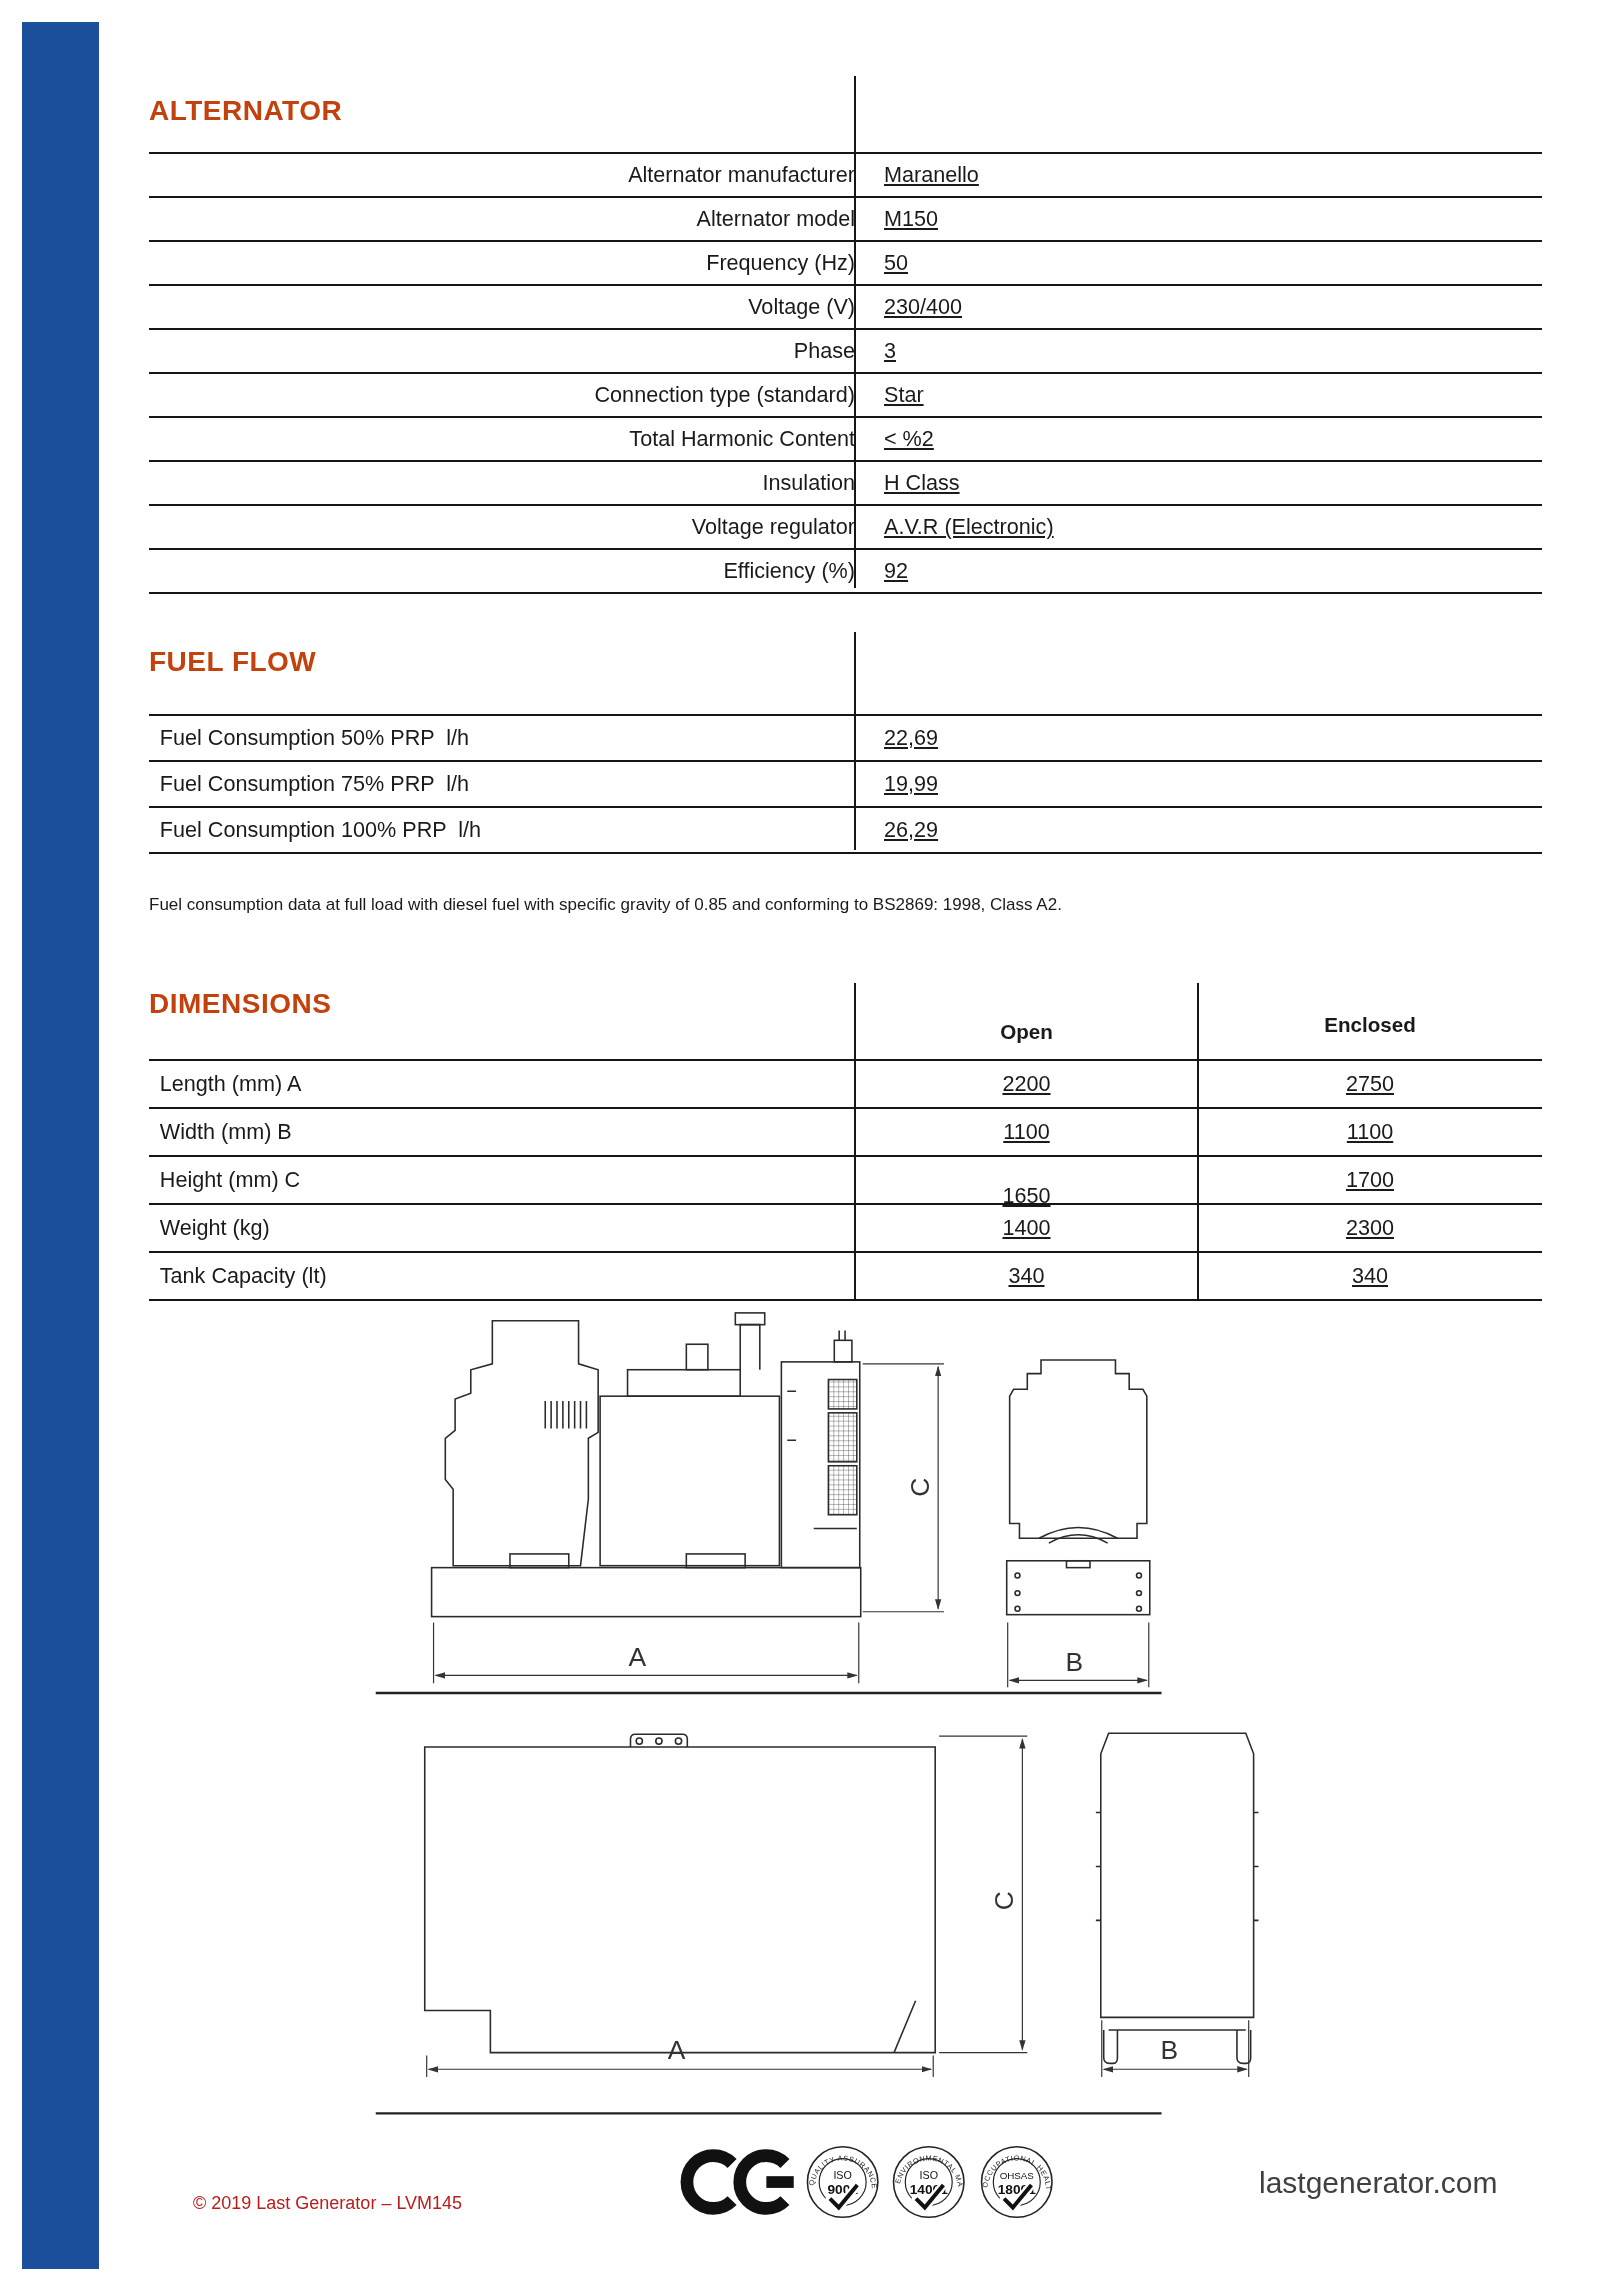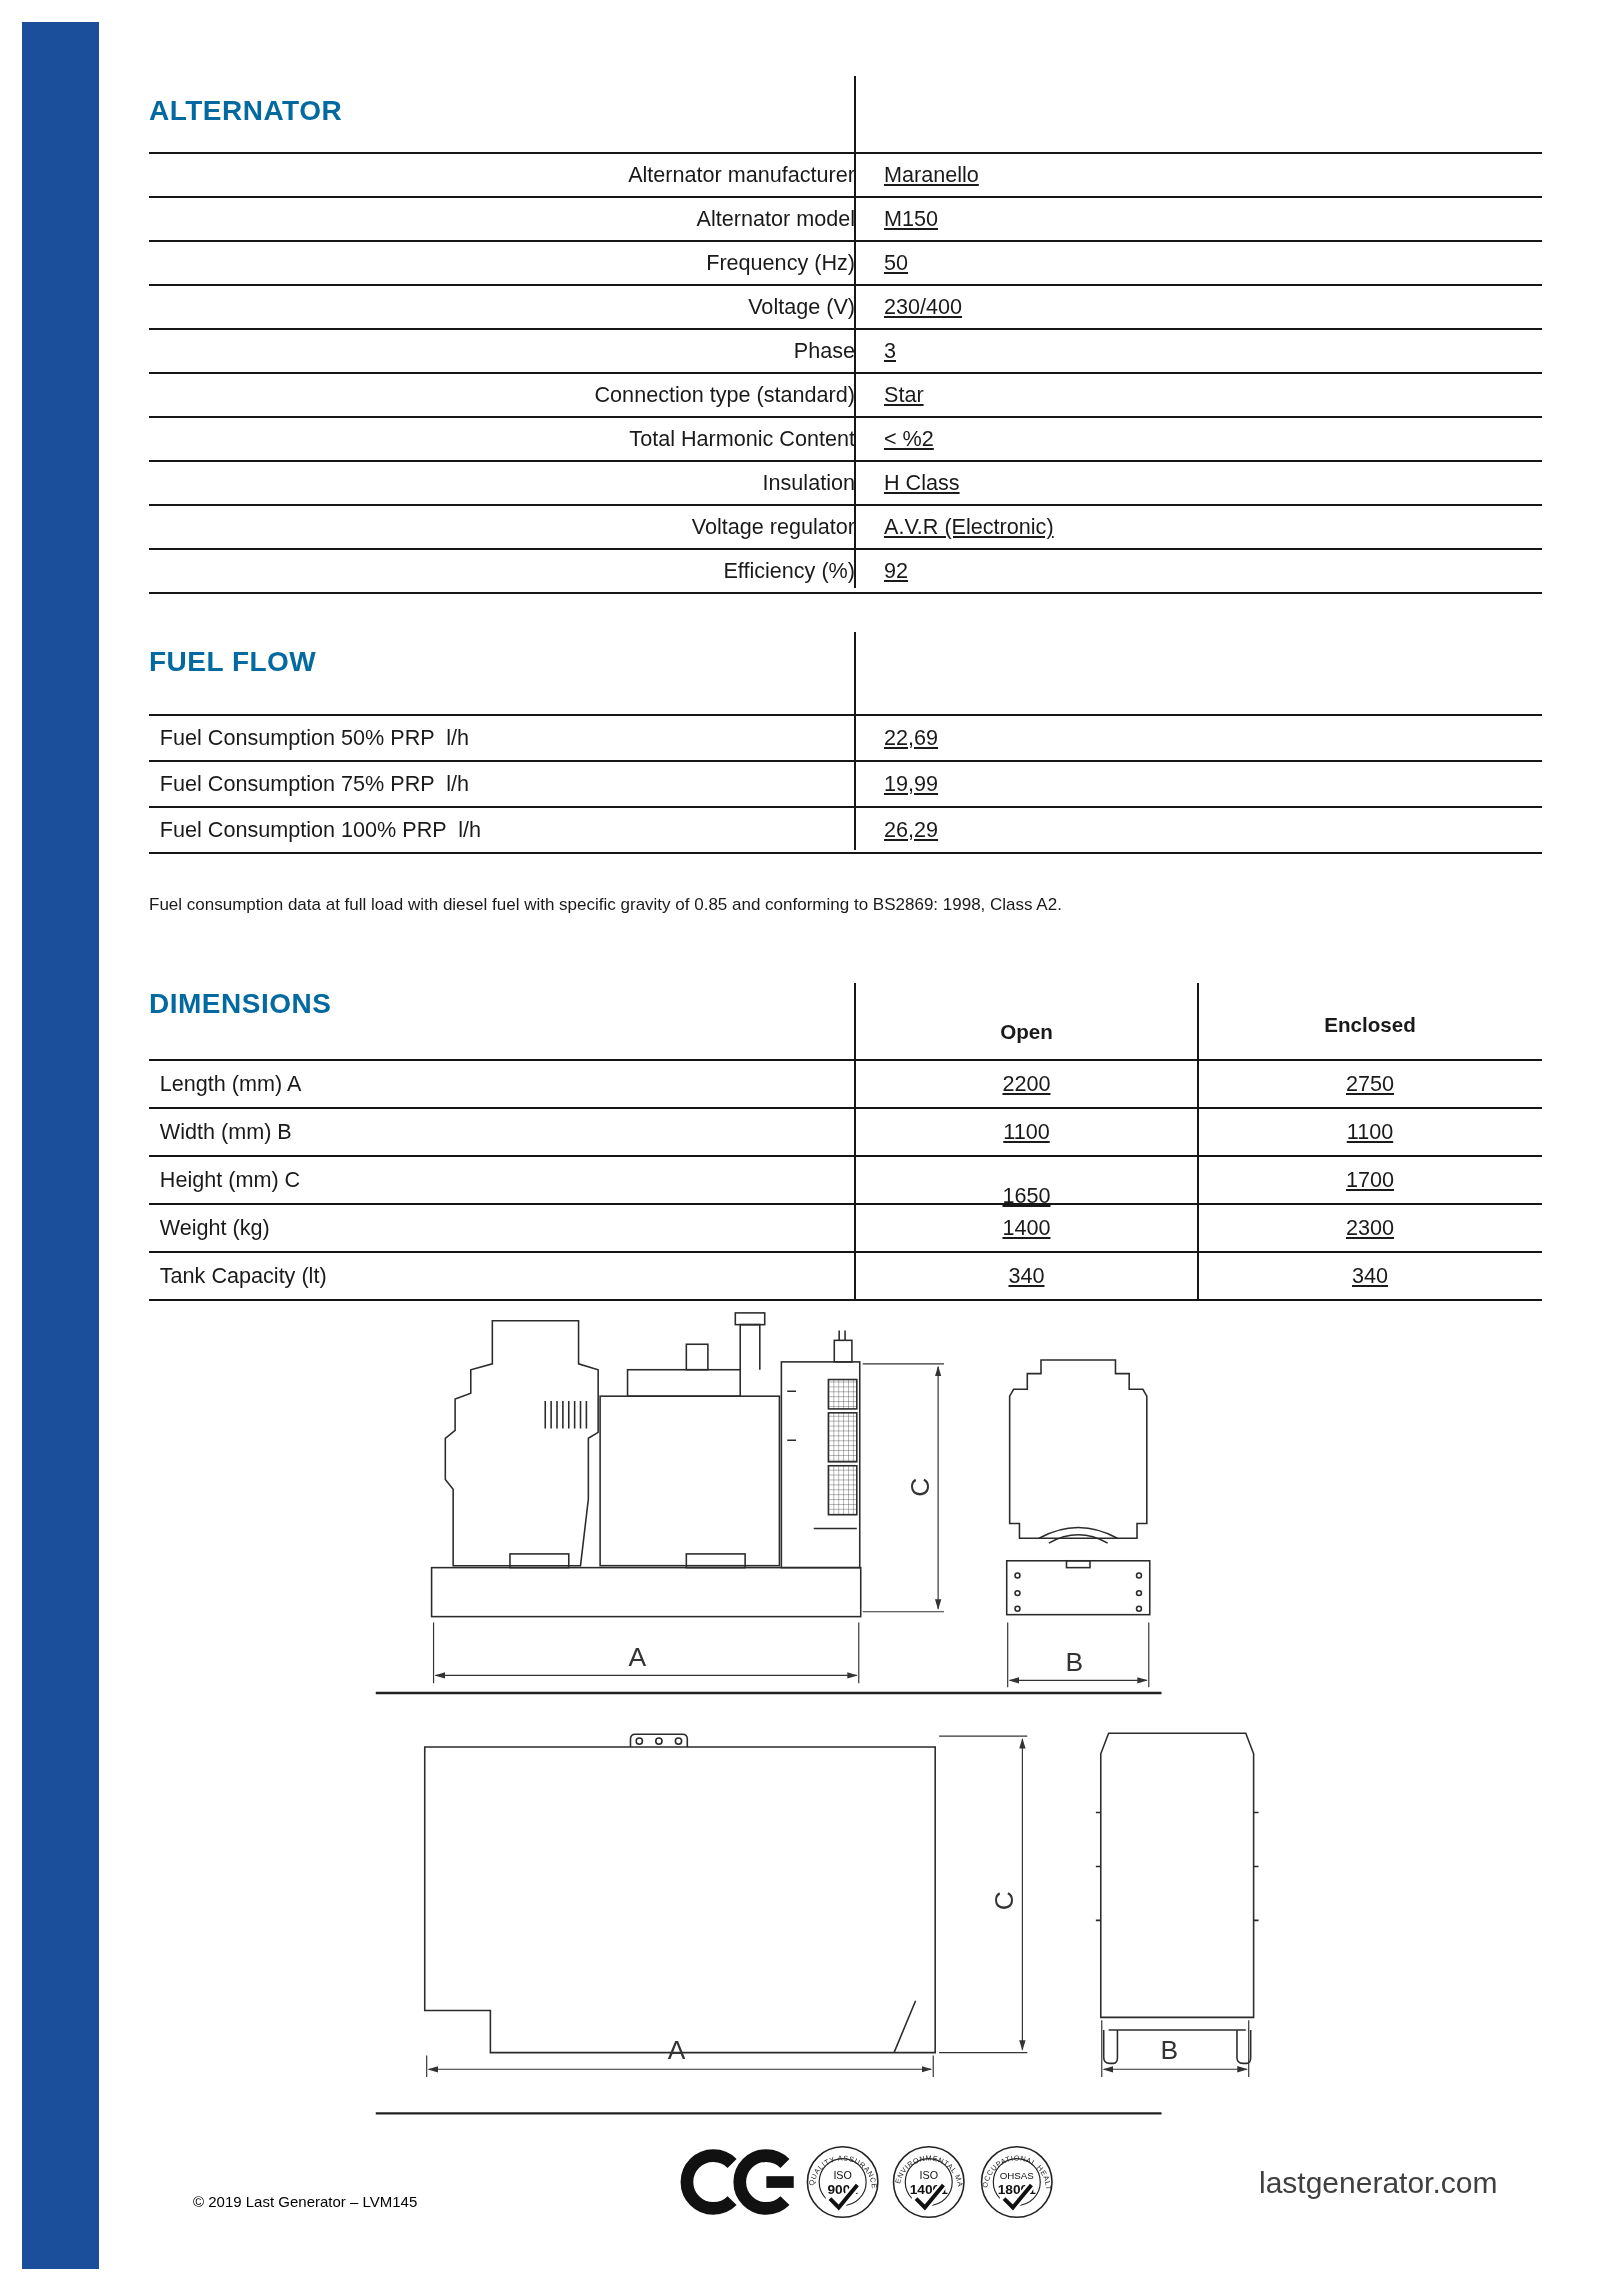--- a/index.html
+++ b/index.html
@@ -1,33 +1,33 @@
 <!DOCTYPE html>
 <html><head>
 <meta charset="utf-8">
 <style>
   html,body{margin:0;padding:0;background:#ffffff;}
   .page{
     position:relative;width:1621px;height:2293px;background:#ffffff;overflow:hidden;
     font-family:"Liberation Sans","DejaVu Sans",sans-serif;color:#1a1a1a;
   }
   .accent-bar{position:absolute;left:21.6px;top:21.6px;width:77px;height:2247px;background:#1b4f9c;}
-  .sec-title{position:absolute;left:149px;font-size:28px;font-weight:bold;letter-spacing:0.5px;color:#0369a1;}
+  .sec-title{position:absolute;left:149px;font-size:28px;font-weight:bold;letter-spacing:0.5px;color:#c2410c;}
   .tbl{position:absolute;left:149px;width:1393px;border-top:2.5px solid #161616;}
   .tbl .row{display:flex;box-sizing:border-box;border-bottom:2.5px solid #161616;align-items:center;}
   .tbl .lbl{width:706px;box-sizing:border-box;padding-left:10.8px;font-size:21.6px;white-space:pre-wrap;}
   .tbl .val{box-sizing:border-box;padding-left:29px;font-size:21.6px;text-decoration:underline;}
   .tbl.dim .val{padding-left:0;text-align:center;}
   .h445 .row{height:44px;}
   .h465 .row{height:46px;}
   .h49 .row{height:48px;}
   .vline{position:absolute;width:2px;background:#161616;}
   .colhead{position:absolute;font-size:20.6px;font-weight:bold;text-align:center;}
   .note{position:absolute;left:149px;top:895px;font-size:17px;}
-  .copyright{position:absolute;left:193px;top:2193px;font-size:15px;color:#000000;}
+  .copyright{position:absolute;left:193px;top:2193px;font-size:18px;color:#b91c1c;}
   .website{position:absolute;left:1259px;top:2166px;font-size:30px;color:#404040;}
   svg text{font-family:"Liberation Sans","DejaVu Sans",sans-serif;}
   .dwg-label{font-size:27px;fill:#333;font-weight:300;}
 </style>
 </head>
 <body>
 
 <div class="page">
   <div class="accent-bar"></div>
 

